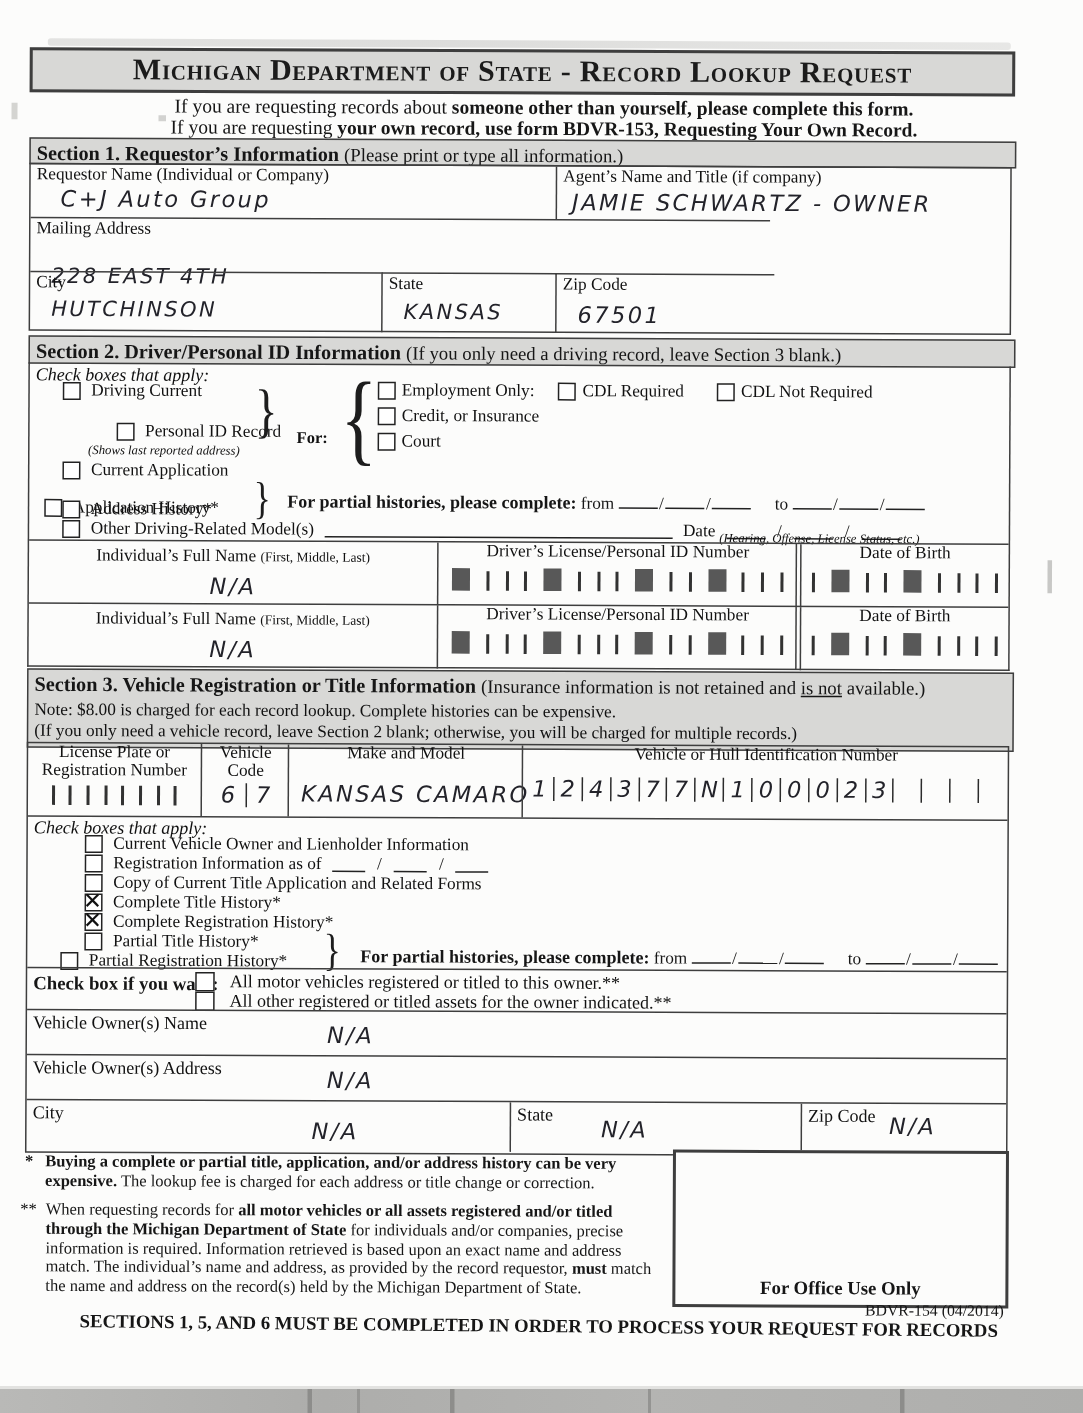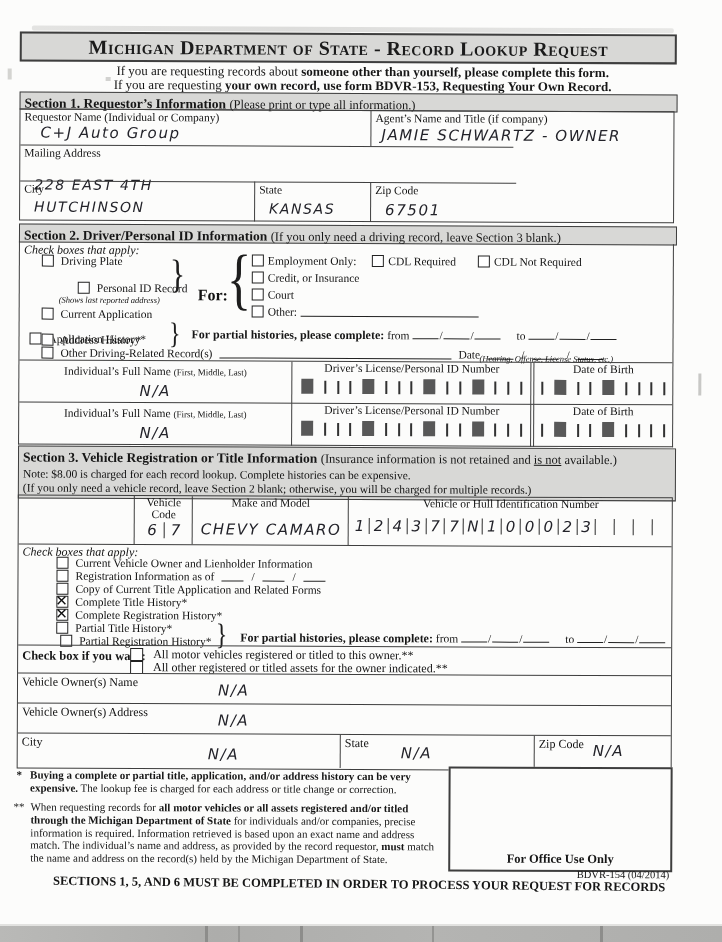--- a/index.html
+++ b/index.html
@@ -97,54 +97,49 @@
 
   <div class="abs greybar nw" style="left:18px;top:225px;width:648px;height:15px;padding:1px 4px;">
     <span style="font:bold 13.5px 'Liberation Serif',serif;">Section 2.  Driver/Personal ID Information </span><span style="font:12.5px 'Liberation Serif',serif;">(If you only need a driving record, leave Section 3 blank.)</span>
   </div>
   <div class="abs" style="left:18px;top:243px;width:653px;height:202px;border:1.5px solid #3e3e3e;border-top:none;">
     <div class="abs" style="left:0;top:0;width:653px;height:118px;">
       <div class="abs lbl it nw" style="left:4px;top:1px;font-size:12px;">Check boxes that apply:</div>
 
       <div class="cbrow" style="left:22px;top:13px;">
         <span class="cb"></span>
-        <span class="lbl">Driving Plate</span>
+        <span class="lbl">Driving Current</span>
       </div>
       <div class="cbrow" style="left:22px;top:40px;margin-left:36px;">
         <span class="cb"></span>
         <span class="lbl">Personal ID Record</span>
       </div>
       <div class="abs lbl it nw" style="left:39px;top:53px;font-size:8.5px;">(Shows last reported  address)</div>
 
       <span class="brace" style="left:148px;top:8px;font-size:40px;transform:scaleX(.8);">}</span>
-      <div class="abs lbl b nw" style="left:178px;top:44px;font-size:16px;text-align:right;">For:</div>
+      <div class="abs lbl b nw" style="left:178px;top:44px;font-size:11px;text-align:right;">For:</div>
       <span class="brace" style="left:203px;top:-3px;font-size:68px;transform:scaleX(.75);">{</span>
 
       <div class="cbrow" style="left:232px;top:12px;gap:4px;">
         <span class="cb"></span>
         <span class="lbl">Employment Only:</span>
         <span style="width:8px;"></span>
         <span class="cb"></span>
         <span class="lbl">CDL Required</span>
         <span style="width:14px;"></span>
         <span class="cb"></span>
         <span class="lbl">CDL Not Required</span>
       </div>
       <div class="cbrow" style="left:232px;top:29px;gap:4px;">
         <span class="cb"></span>
         <span class="lbl">Credit, or Insurance</span>
       </div>
       <div class="cbrow" style="left:232px;top:46px;gap:4px;">
         <span class="cb"></span>
         <span class="lbl">Court</span>
-      </div>
-      <div class="cbrow" style="left:232px;top:63px;gap:4px;">
-        <span class="cb"></span>
-        <span class="lbl">Other:</span>
-        <span class="blank" style="width:178px;"></span>
       </div>
 
       <div class="cbrow" style="left:22px;top:66px;">
         <span class="cb"></span>
         <span class="lbl">Current Application</span>
       </div>
       <div class="cbrow" style="left:10px;top:79px;margin-top:12px;">
         <span class="cb"></span>
         <span class="lbl">Application History*</span>
       </div>
@@ -156,21 +151,21 @@
       <div class="abs nw" style="left:172px;top:85px;font:11.5px 'Liberation Serif',serif;">
         <span class="b" style="font-size:12px;">For partial histories, please complete:</span>
         <span>from</span>
         <span class="blank b26"></span><span class="slash">/</span><span class="blank b26"></span><span class="slash">/</span><span class="blank b26"></span>
         <span style="display:inline-block;width:10px;"></span>
         <span>to</span>
         <span class="blank b26"></span><span class="slash">/</span><span class="blank b26"></span><span class="slash">/</span><span class="blank b26"></span>
       </div>
       <div class="cbrow" style="left:22px;top:105px;">
         <span class="cb"></span>
-        <span class="lbl">Other Driving-Related Record(s)</span>
+        <span class="lbl">Other Driving-Related Model(s)</span>
         <span class="blank b232"></span>
         <span class="lbl">Date</span>
         <span class="blank b26"></span>
             <span class="slash">/</span>
             <span class="blank b26"></span>
             <span class="slash">/</span>
             <span class="blank b26"></span>
       </div>
       <div class="abs lbl it nw" style="left:460px;top:110px;font-size:8.5px;font-family:Liberation Serif, serif;">(Hearing, Offense, License Status, etc.)</div>
     </div>
@@ -259,35 +254,49 @@
   </div>
 
   <div class="abs greybar" style="left:18px;top:447px;width:648px;height:49px;padding:1px 4px;">
     <div class="nw"><span style="font:bold 13.5px 'Liberation Serif',serif;">Section 3.  Vehicle Registration or Title Information </span><span style="font:12.5px 'Liberation Serif',serif;"><span>(Insurance information is not retained and </span><span style="text-decoration:underline;">is not</span><span> available.)</span></span></div>
     <div class="lbl nw" style="margin-top:2px;">Note:  $8.00 is charged for each record lookup.  Complete histories can be expensive.</div>
     <div class="lbl nw" style="margin-top:2px;">(If you only need a vehicle record, leave Section 2 blank; otherwise, you will be charged for multiple records.)</div>
   </div>
   <div class="abs" style="left:18px;top:496px;width:653px;height:272px;border:1.5px solid #3e3e3e;">
 
     <div class="abs" style="left:0;top:0;width:653px;height:48px;">
+      <div class="abs ctr" style="left:0;top:0;width:115px;height:48px;">
+        <div class="lbl nw">License Plate or</div>
+        <div class="lbl nw">Registration Number</div>
+        <div class="comb combE" style="margin:4px 6px 0;">
+              <span class="comb-t"></span>
+              <span class="comb-t"></span>
+              <span class="comb-t"></span>
+              <span class="comb-t"></span>
+              <span class="comb-t"></span>
+              <span class="comb-t"></span>
+              <span class="comb-t"></span>
+              <span class="comb-t"></span>
+            </div>
+      </div>
       <div class="abs ctr" style="left:115px;top:0;width:58px;height:48px;border-left:1.5px solid #3e3e3e;">
         <div class="lbl nw">Vehicle</div>
         <div class="lbl nw">Code</div>
         <div class="cells" style="margin:2px 6px 0;">
               <span class="cellslot tickr">
                 <span class="hw cellch">6</span>
               </span>
               <span class="cellslot">
                 <span class="hw cellch">7</span>
               </span>
             </div>
       </div>
       <div class="abs" style="left:173px;top:0;width:156px;height:48px;border-left:1.5px solid #3e3e3e;">
         <div class="lbl nw ctr">Make and Model</div>
-        <div class="abs hw" style="left:8px;top:24px;font-size:15px;">CHEVY CAMARO</div>
+        <div class="abs hw" style="left:8px;top:24px;font-size:15px;">KANSAS CAMARO</div>
       </div>
       <div class="abs" style="left:329px;top:0;width:324px;height:48px;border-left:1.5px solid #3e3e3e;">
         <div class="lbl nw ctr">Vehicle or Hull Identification Number</div>
         <div class="cells" style="margin:9px 2px 0;">
               <span class="cellslot tickr">
                 <span class="hw cellch">1</span>
               </span>
               <span class="cellslot tickr">
                 <span class="hw cellch">2</span>
               </span>
@@ -364,21 +373,21 @@
         <span class="lbl">Complete Title History*</span>
       </div>
       <div class="cbrow" style="left:38px;top:64px;">
         <span class="cb checked"></span>
         <span class="lbl">Complete Registration History*</span>
       </div>
       <div class="cbrow" style="left:38px;top:77px;">
         <span class="cb"></span>
         <span class="lbl">Partial Title History*</span>
       </div>
-      <div class="cbrow" style="left:42px;top:90px;">
+      <div class="cbrow" style="left:22px;top:90px;">
         <span class="cb"></span>
         <span class="lbl">Partial Registration History*</span>
       </div>
       <span class="brace" style="left:196px;top:72px;font-size:30px;transform:scaleX(.8);">}</span>
       <div class="abs nw" style="left:222px;top:85px;font:11.5px 'Liberation Serif',serif;">
         <span class="b" style="font-size:12px;">For partial histories, please complete:</span>
         <span>from</span>
         <span class="blank b26"></span><span class="slash">/</span><span class="blank b26"></span><span class="slash">/</span><span class="blank b26"></span>
         <span style="display:inline-block;width:10px;"></span>
         <span>to</span>

